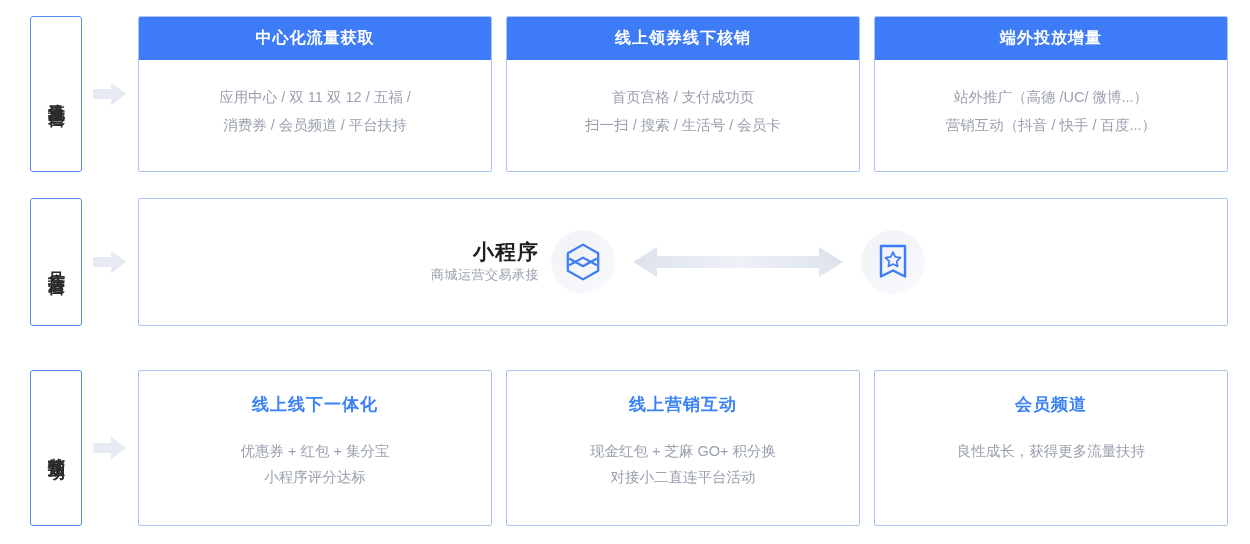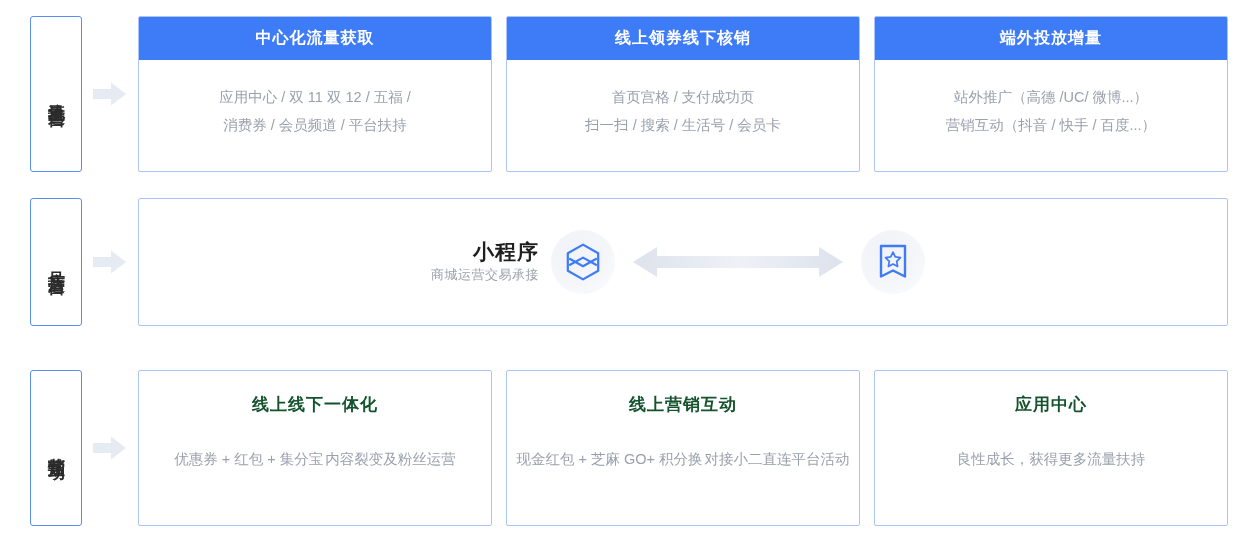--- a/index.html
+++ b/index.html
@@ -131,26 +131,27 @@
     box-sizing: border-box;
     display: flex;
     flex-direction: column;
     align-items: center;
     padding-top: 22px;
     overflow: hidden;
   }
   .plain-title {
     font-size: 17px;
     font-weight: 700;
-    color: #14532d;
+    color: #3b82f6;
     letter-spacing: 1px;
-    margin-bottom: 32px;
+    margin-bottom: 24px;
   }
   .plain-lines {
     display: flex;
+    flex-direction: column;
     align-items: center;
     gap: 2px;
   }
 
   
   .wide-panel {
     flex: 1 1 auto;
     border: 1px solid #a9c4f5;
     border-radius: 2px;
     background: #fff;
@@ -308,34 +309,34 @@
         <path d="M0 8 H18 V1.5 L33 13 L18 24.5 V18 H0 Z" fill="#e6eaf2"></path>
       </svg>
     </div>
 
     <div class="cards">
 
       <div class="card-plain">
         <div class="plain-title">线上线下一体化</div>
         <div class="plain-lines">
           <div class="card-line">优惠券 + 红包 + 集分宝</div>
-          <div class="card-line">内容裂变及粉丝运营</div>
+          <div class="card-line">小程序评分达标</div>
         </div>
       </div>
 
       <div class="card-plain">
         <div class="plain-title">线上营销互动</div>
         <div class="plain-lines">
           <div class="card-line">现金红包 + 芝麻 GO+ 积分换</div>
           <div class="card-line">对接小二直连平台活动</div>
         </div>
       </div>
 
       <div class="card-plain">
-        <div class="plain-title">应用中心</div>
+        <div class="plain-title">会员频道</div>
         <div class="plain-lines">
           <div class="card-line">良性成长，获得更多流量扶持</div>
         </div>
       </div>
 
     </div>
   </div>
 
 </div>
 

